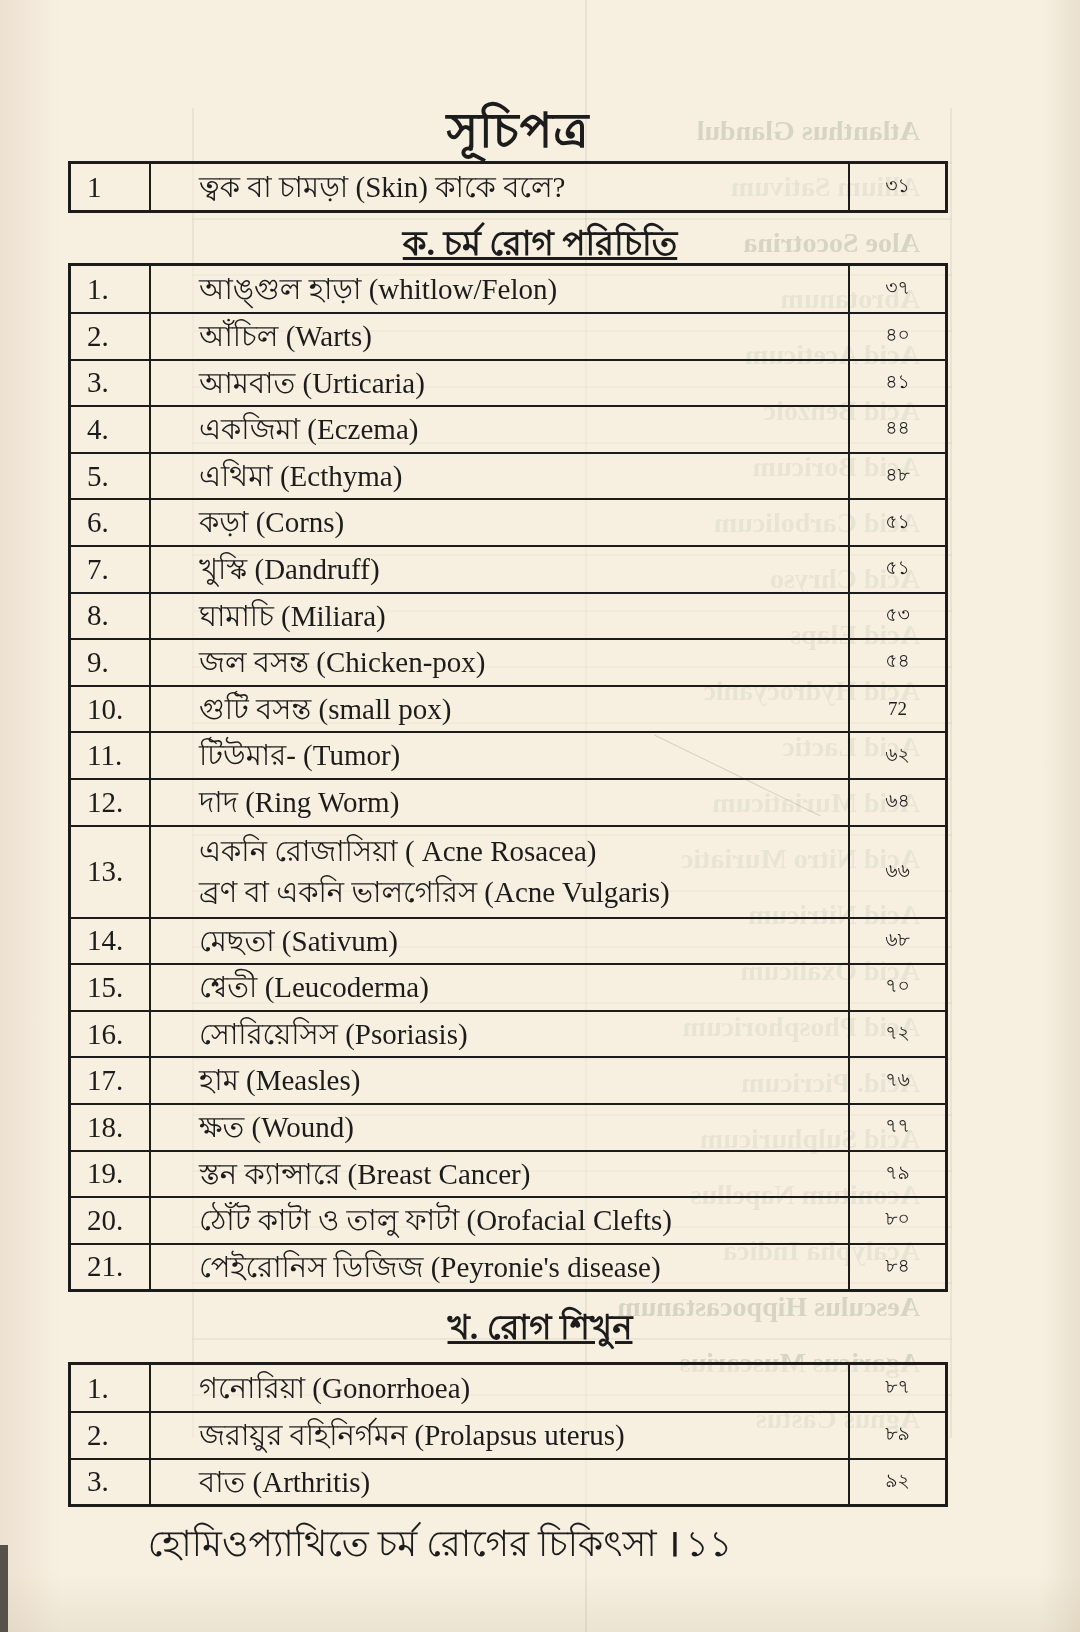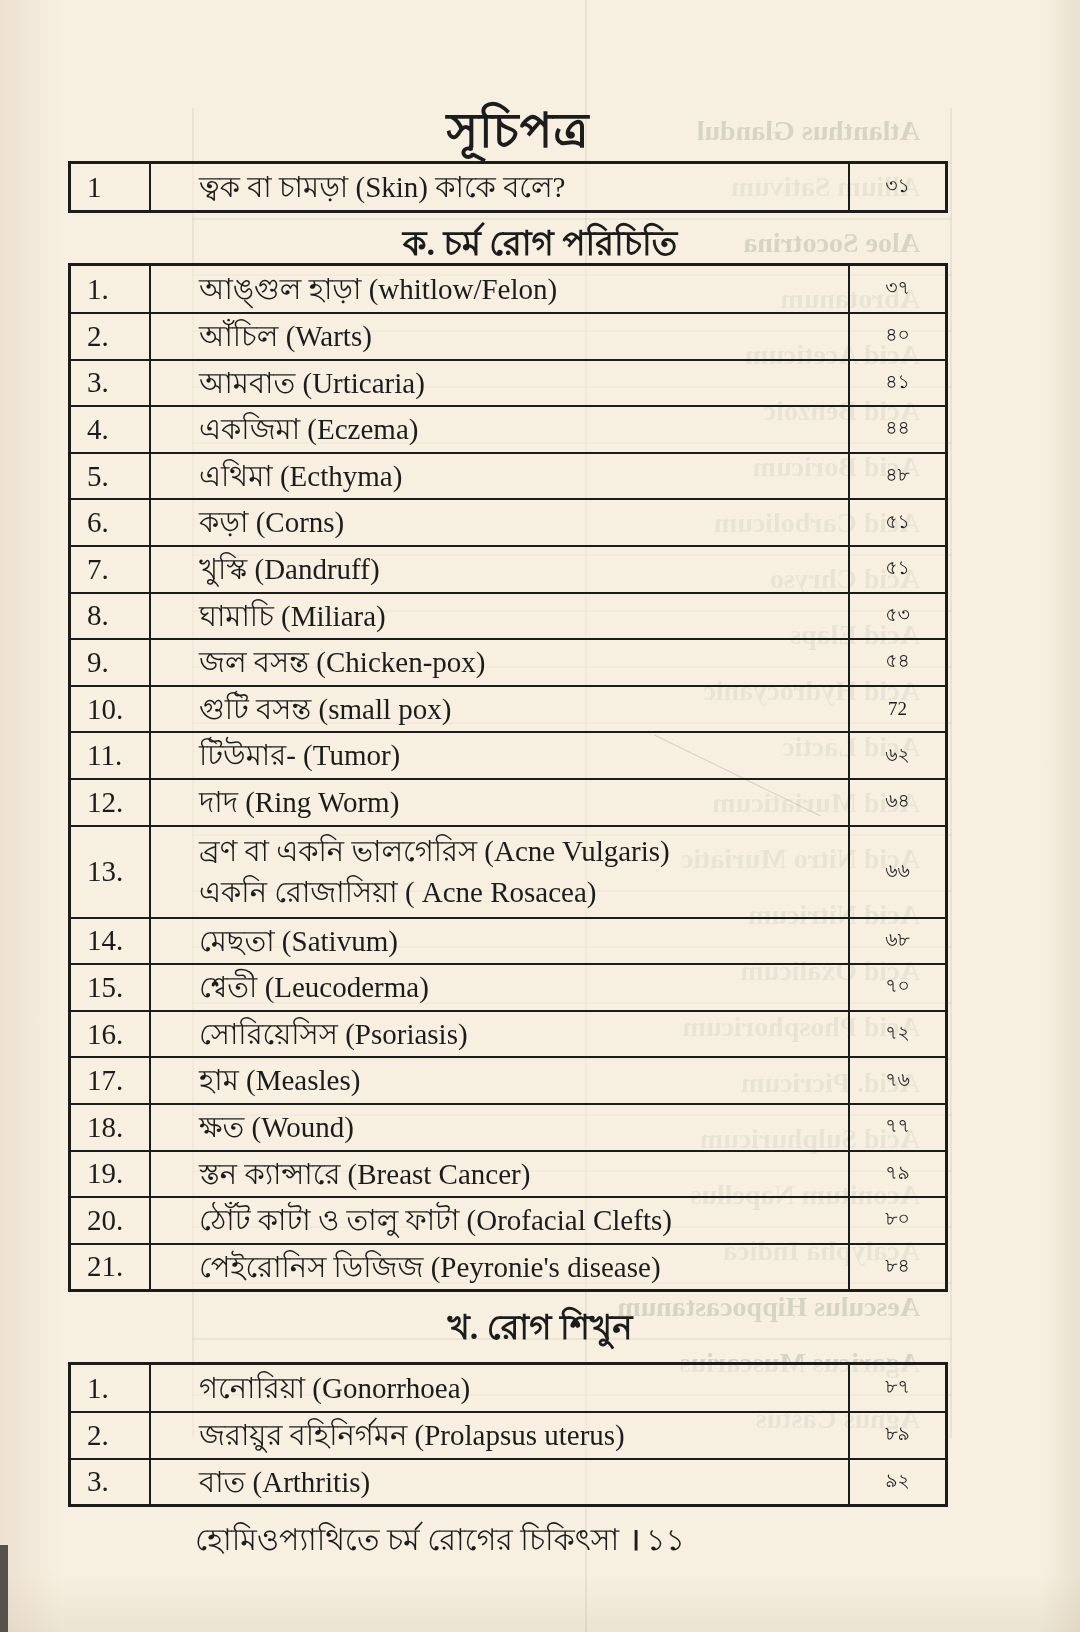--- a/index.html
+++ b/index.html
@@ -50,21 +50,21 @@
     filter:blur(.6px);
   }
 
   
   .doc-title{
     position:absolute;left:0;top:94px;width:1036px;margin:0;
     text-align:center;font-size:48px;font-weight:bold;letter-spacing:1px;
   }
   .sec-head{
     position:absolute;left:0;width:1080px;margin:0;
-    text-align:center;font-size:34px;font-weight:bold;
+    text-align:center;font-size:34px;font-weight:bold;text-decoration:underline;
   }
   .sec-a{top:217px;}
   .sec-b{top:1301px;}
 
   
   .toc-table{
     position:absolute;left:68px;width:880px;
     border:3px solid var(--ink);
     box-sizing:border-box;
     background:rgba(247,240,225,.55);
@@ -80,21 +80,21 @@
   .cell-title{
     flex:1;flex-direction:column;align-items:flex-start;justify-content:center;
     border-left:2px solid var(--ink);border-right:2px solid var(--ink);
     padding:2px 8px 2px 48px;font-size:29px;line-height:1.4;
   }
   .cell-page{width:95px;justify-content:center;font-size:19px;flex:none;}
 
   
   .footer{
     position:absolute;left:0;top:1516px;width:880px;
-    text-align:center;font-size:30px;
+    text-align:center;font-size:36px;
   }
   .footer-sep{font-weight:bold;padding:0 6px 0 10px;}
 </style>
 </head>
 <body>
 
 <div class="page">
 
   <div class="ghost-layer" id="ghost-host">
     <div class="ghost-frame"></div>
@@ -200,22 +200,22 @@
         <div class="cell cell-page">৬২</div>
       </div>
       <div class="toc-row">
         <div class="cell cell-no">12.</div>
         <div class="cell cell-title">দাদ (Ring Worm)</div>
         <div class="cell cell-page">৬৪</div>
       </div>
       <div class="toc-row tall">
         <div class="cell cell-no">13.</div>
         <div class="cell cell-title">
+          <div>একনি রোজাসিয়া ( Acne Rosacea)</div>
           <div>ব্রণ বা একনি ভালগেরিস (Acne Vulgaris)</div>
-          <div>একনি রোজাসিয়া ( Acne Rosacea)</div>
         </div>
         <div class="cell cell-page">৬৬</div>
       </div>
       <div class="toc-row">
         <div class="cell cell-no">14.</div>
         <div class="cell cell-title">মেছতা (Sativum)</div>
         <div class="cell cell-page">৬৮</div>
       </div>
       <div class="toc-row">
         <div class="cell cell-no">15.</div>

